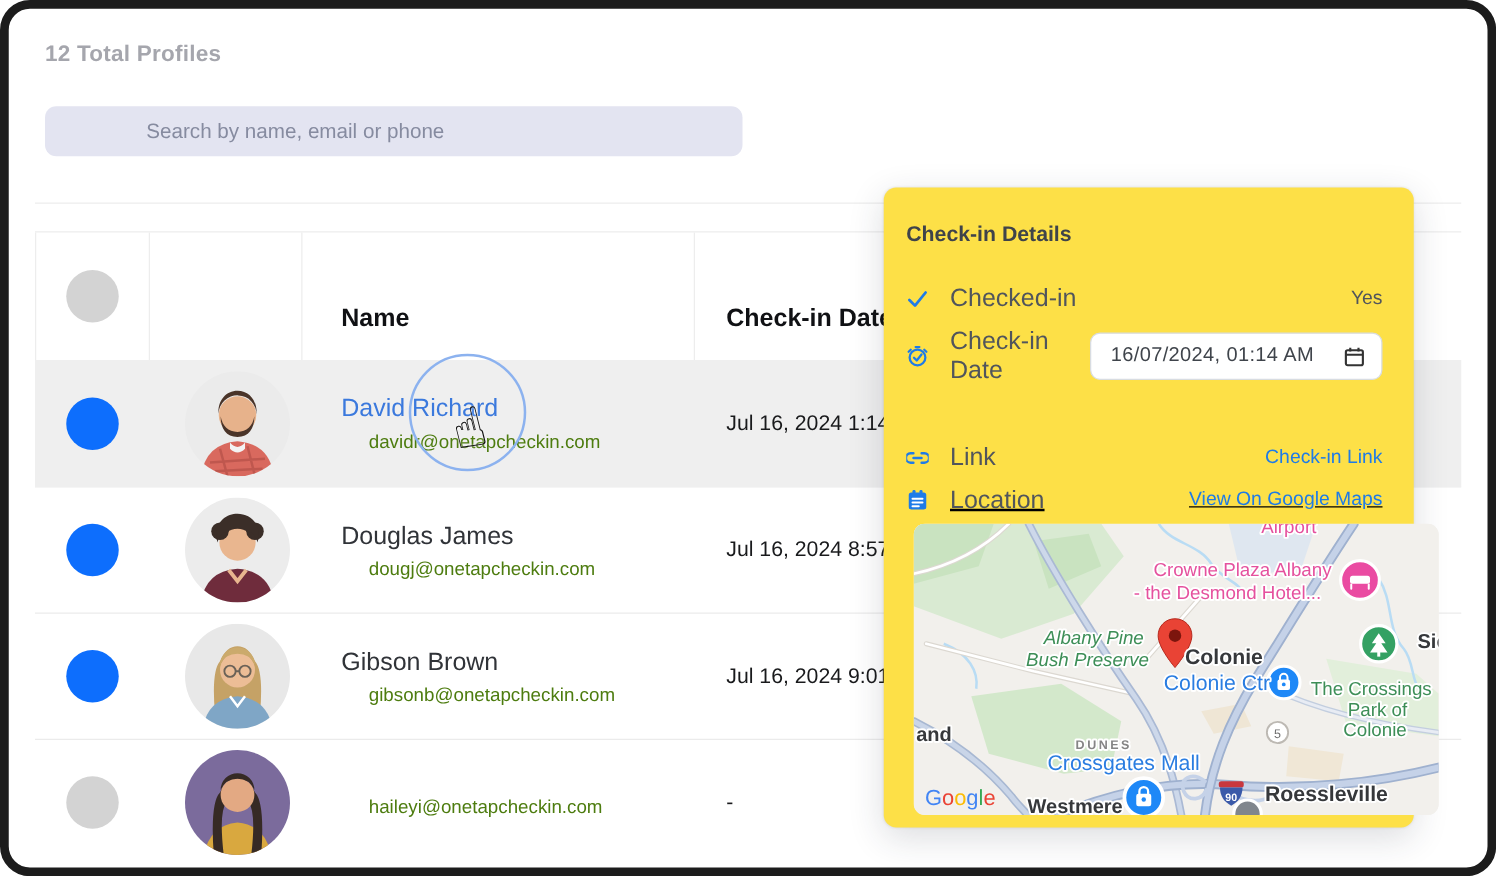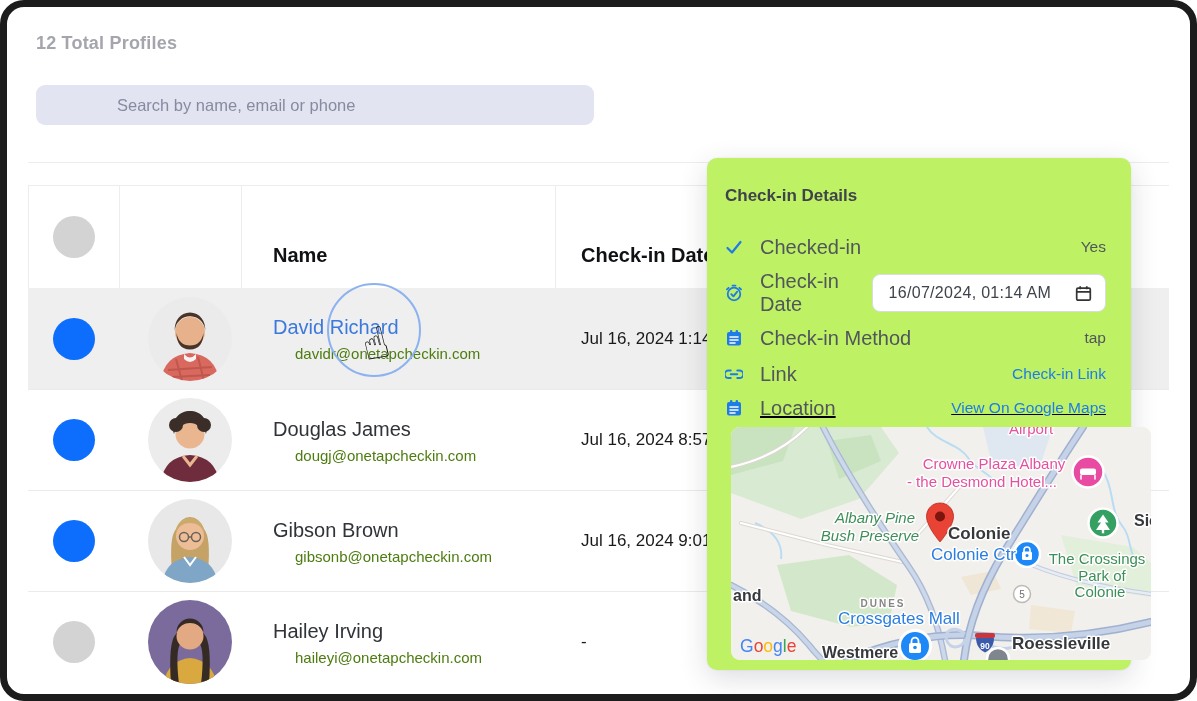--- a/index.html
+++ b/index.html
@@ -50,21 +50,21 @@
   .pemail { margin-top:6px; font-size:15px; color:#4d7c0f;margin-left:22px; }
 
   .cell.c4 { padding-left:25px; font-size:17px; font-weight:500; color:#191a1c; white-space:nowrap; }
 
   .click-circle { position:absolute; left:327px; top:283px; width:94px; height:94px;
                   border-radius:50%; border:2px solid #8cb2ef; z-index:8; pointer-events:none; }
   .cursor { position:absolute; left:362px; top:318px; z-index:9; font-size:44px; color:#111;
             font-family:"DejaVu Sans", sans-serif; transform:rotate(-14deg); pointer-events:none;
             text-shadow:0 0 2px #fff; }
 
-  .panel { position:absolute; left:707px; top:158px; width:424px; height:512px; background:#bef264;
+  .panel { position:absolute; left:707px; top:150px; width:424px; height:512px; background:#fde047;
            border-radius:10px; z-index:20;
            box-shadow:0 8px 28px rgba(40,44,60,.16), 0 0 2px rgba(0,0,0,.08); }
   .panel-title { position:absolute; left:18px; top:28px; font-size:17px; font-weight:700; color:#3f434a; }
 
   .prow { position:absolute; left:18px; right:25px; display:flex; align-items:center; }
   .picon { width:18px; height:18px; margin-right:17px; flex:0 0 18px; display:inline-flex; }
   .picon svg { width:18px; height:18px; display:block; }
   .plabel { font-size:20px; color:#51555c; }
   .pvalue { margin-left:auto; font-size:15.5px; color:#51555c; }
   .pvalue.blue { color:#1e7be8; cursor:pointer; }
@@ -228,21 +228,20 @@
               <rect width="84" height="84" fill="#7b6b9c"></rect>
               <path d="M15 84 Q20 60 42 58 Q64 60 69 84 Z" fill="#d9a83f"></path>
               <path d="M23 84 q-3 -42 5 -50 q5 -11 14 -11 q9 0 14 11 q8 8 5 50 l-8 0 q4 -34 -2 -42 l-18 0 q-6 8 -2 42 z" fill="#362a25"></path>
               <circle cx="42" cy="36" r="13.5" fill="#e3a983"></circle>
               <path d="M28.5 32 a13.5 13.5 0 0 1 27 0 q-4 -9 -13.5 -9 q-9.5 0 -13.5 9 z" fill="#362a25"></path>
             </g>
           </svg>
         </span>
       </div>
       <div class="cell c3">
-        <div class="pname">Hailey Irving</div>
         <div class="pemail">haileyi@onetapcheckin.com</div>
       </div>
       <div class="cell c4"><span>-</span></div>
     </div>
 
   </div>
 
   <div class="click-circle"></div>
   <div class="cursor">☝</div>
 
@@ -272,32 +271,20 @@
         <input type="text" value="16/07/2024, 01:14 AM" style="">
         <span class="calico">
           <svg viewBox="0 0 17 17" fill="none" stroke="#333" stroke-width="1.7">
             <rect x="1.7" y="3.2" width="13.6" height="12" rx="1.4"></rect>
             <path d="M1.7 6.8 H15.3 M5.2 1.2 v3 M11.8 1.2 v3"></path>
           </svg>
         </span>
       </span>
     </div>
 
-    <div class="prow" style="top:167px; height:26px;">
-      <span class="picon">
-        <svg viewBox="0 0 18 18">
-          <rect x="5" y="1" width="2.4" height="4" rx="1" fill="#1e7be8"></rect>
-          <rect x="10.6" y="1" width="2.4" height="4" rx="1" fill="#1e7be8"></rect>
-          <rect x="2" y="3" width="14" height="13.5" rx="2" fill="#1e7be8"></rect>
-          <path d="M5 8 H13 M5 11 H13 M5 14 H10" stroke="#ffffff" stroke-width="1.6" stroke-linecap="round"></path>
-        </svg>
-      </span>
-      <span class="plabel">Check-in Method</span>
-      <span class="pvalue">tap</span>
-    </div>
 
     <div class="prow" style="top:203px; height:26px;">
       <span class="picon">
         <svg viewBox="0 0 18 18" fill="none" stroke="#1e7be8" stroke-width="2" stroke-linecap="round" stroke-linejoin="round">
           <path d="M12.3 5.5 h2.2 a3.8 3.8 0 0 1 0 7.6 h-2.2"></path>
           <path d="M5.7 13.1 H3.5 a3.8 3.8 0 0 1 0 -7.6 h2.2"></path>
           <path d="M5.8 9.3 h6.4"></path>
         </svg>
       </span>
       <span class="plabel">Link</span>

